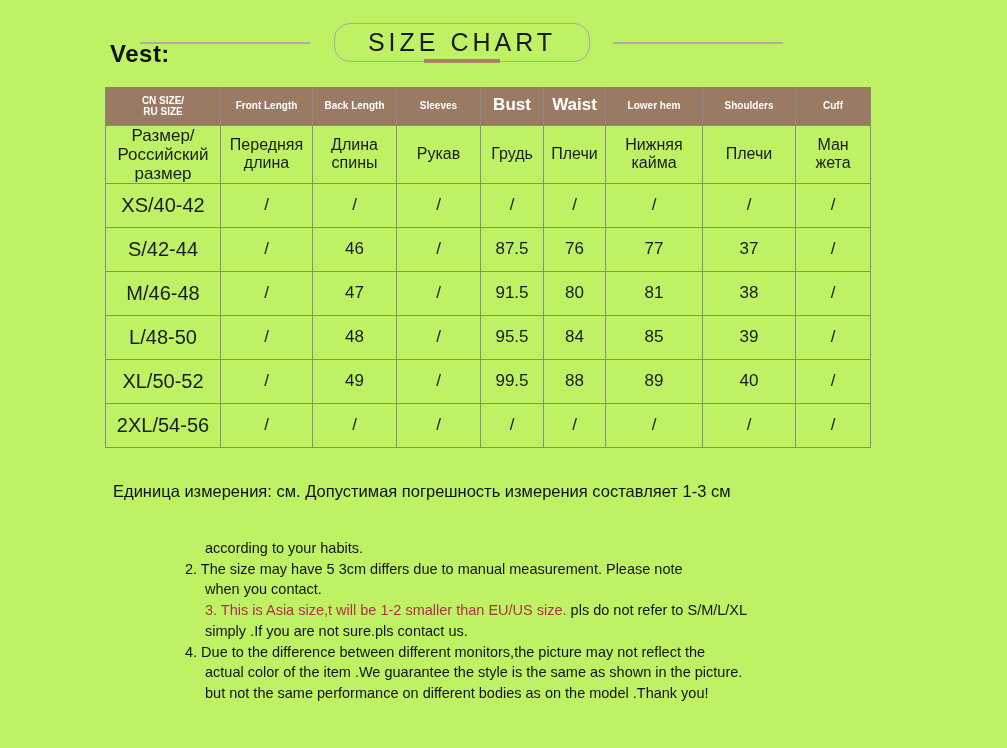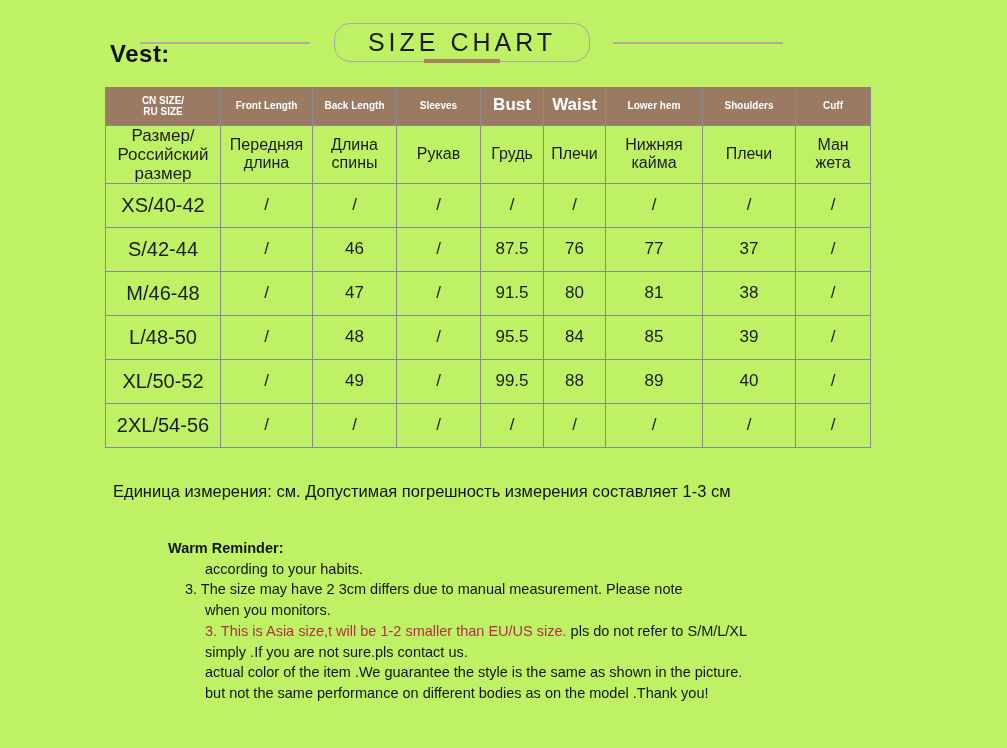--- a/index.html
+++ b/index.html
@@ -196,23 +196,23 @@
         <td>/</td>
         <td>/</td>
         <td>/</td>
       </tr>
     </tbody>
   </table>
 
   <div class="ref-ru">Единица измерения: см. Допустимая погрешность измерения составляет 1-3 см</div>
 
   <div class="reminder">
-    <div class="rem-heading">Warm Reminder:</div>
     <div class="rem-line cont">according to your habits.</div>
-    <div class="rem-line num">3. The size may have 2 3cm differs due to manual measurement. Please note</div>
-    <div class="rem-line cont">when you monitors.</div>
+    <div class="rem-line num">2. The size may have 5 3cm differs due to manual measurement. Please note</div>
+    <div class="rem-line cont">when you contact.</div>
     <div class="rem-line num"><span class="red-seg">3. This is Asia size,t will be 1-2 smaller than EU/US size.</span><span> pls do not refer to S/M/L/XL</span></div>
     <div class="rem-line cont">simply .If you are not sure.pls contact us.</div>
+    <div class="rem-line num">4. Due to the difference between different monitors,the picture may not reflect the</div>
     <div class="rem-line cont">actual color of the item .We guarantee the style is the same as shown in the picture.</div>
     <div class="rem-line cont">but not the same performance on different bodies as on the model .Thank you!</div>
   </div>
 
 </div>
 
 </body></html>

